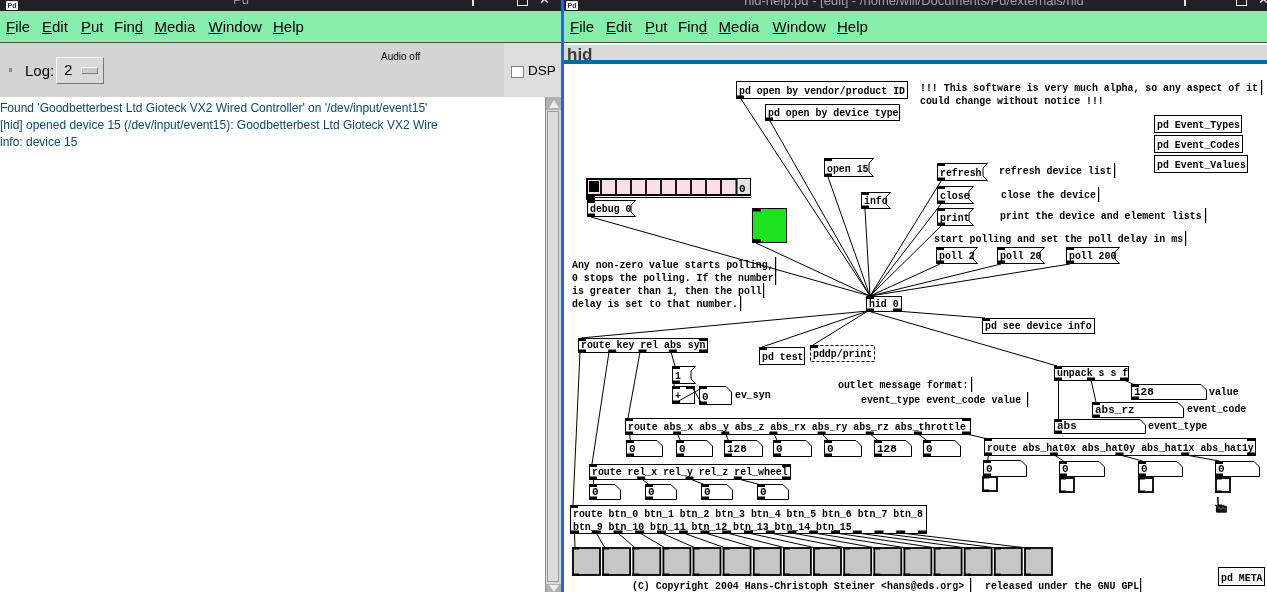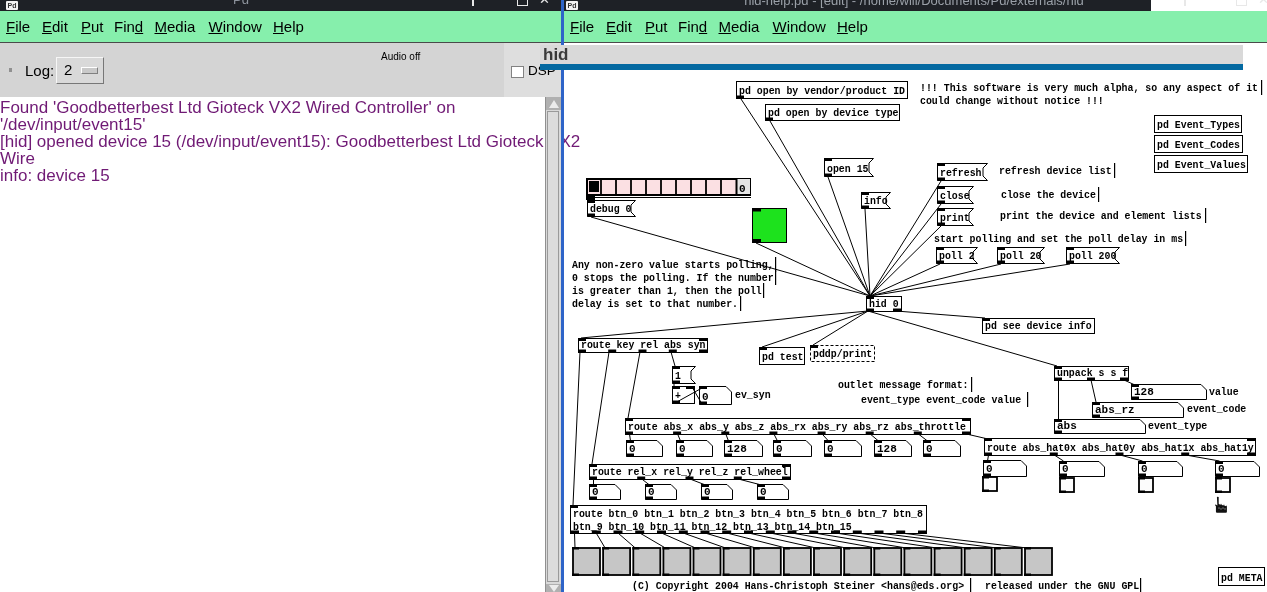--- a/index.html
+++ b/index.html
@@ -31,53 +31,53 @@
 <div class="abs" style="left:504px;top:43px;width:57px;height:54px;background:#dedede"></div>
 <div class="abs" style="left:9px;top:68px;width:3px;height:4px;background:#909090"></div>
 <div class="abs" style="left:25px;top:62px;font-size:15px">Log:</div>
 <div class="abs" style="left:56px;top:57px;width:46px;height:25px;background:#d9d9d9;border-top:1px solid #f6f6f6;border-left:1px solid #f6f6f6;border-right:1px solid #777;border-bottom:1px solid #777"></div>
 <div class="abs" style="left:64px;top:61px;font-size:15px">2</div>
 <div class="abs" style="left:81px;top:67px;width:15px;height:5px;background:#c9c9c9;border-top:1px solid #fff;border-left:1px solid #fff;border-right:1px solid #808080;border-bottom:1px solid #808080"></div>
 <div class="abs" style="left:381px;top:51px;font-size:10px">Audio off</div>
 <div class="abs" style="left:511px;top:66px;width:11px;height:10px;background:#fff;border:1px solid #828282"></div>
 <div class="abs" style="left:528px;top:63px;font-size:13.5px;font-weight:normal">DSP</div>
 <div class="abs" style="left:0;top:97px;width:545px;height:495px;background:#fff"></div>
-<div class="abs" style="left:0;top:100px;width:600px;font-size:17px;line-height:16.9px;color:#701a75;letter-spacing:0px">
+<div class="abs" style="left:0;top:100px;width:600px;font-size:12px;line-height:16.9px;color:#0c4a6e;letter-spacing:0px">
       <div>Found 'Goodbetterbest Ltd Gioteck VX2 Wired Controller' on '/dev/input/event15'</div>
       <div>[hid] opened device 15 (/dev/input/event15): Goodbetterbest Ltd Gioteck VX2 Wire</div>
       <div>info: device 15</div>
     </div>
 
 <div class="abs" style="left:545px;top:97px;width:16px;height:495px;background:#d9d9d9;border-left:1px solid #909090"></div>
 <div class="abs" style="left:546px;top:97px;width:15px;height:13px;background:#b0b0b0"></div>
 <div class="abs" style="left:549px;top:100px;width:0;height:0;border-left:5px solid transparent;border-right:5px solid transparent;border-bottom:8px solid #ececec"></div>
 <div class="abs" style="left:547px;top:111px;width:12px;height:471px;background:#dcdcdc;border:1px solid #9a9a9a;box-sizing:border-box"></div>
 <div class="abs" style="left:546px;top:584px;width:15px;height:8px;background:#b0b0b0"></div>
 <div class="abs" style="left:549px;top:585px;width:0;height:0;border-left:5px solid transparent;border-right:5px solid transparent;border-top:7px solid #ececec"></div>
 
 <div class="abs" style="left:561px;top:0;width:3px;height:592px;background:#2e64c8"></div>
 
-<div class="abs tbar" style="left:564px;top:0;width:587px">
+<div class="abs tbar" style="left:564px;top:0;width:703px">
   <div class="abs" style="left:2px;top:1px;width:12px;height:9px;background:#f2f2f2;border-radius:1px;font:bold 7px 'Liberation Sans';color:#333;text-align:center;line-height:9px">Pd</div>
   <div class="abs" style="left:135px;top:-7px;color:#9aa0a8;font-size:13px;width:430px;text-align:center">hid-help.pd - [edit] - /home/will/Documents/Pd/externals/hid</div>
   <div class="abs" style="left:620px;top:0;width:2px;height:6px;background:#e8e8e8"></div>
   <div class="abs" style="left:672px;top:-5px;width:9px;height:9px;border:1.5px solid #e8e8e8"></div>
   <div class="abs" style="left:694px;top:-8px;color:#e8e8e8;font-size:13px">✕</div>
 </div>
 <div class="abs menu" style="left:564px;top:11px;width:703px;border-bottom:1px solid #4a4a4a">
       <span style="position:absolute;left:6px;top:0"><u>F</u>ile</span>
       <span style="position:absolute;left:42px;top:0"><u>E</u>dit</span>
       <span style="position:absolute;left:81px;top:0"><u>P</u>ut</span>
       <span style="position:absolute;left:114px;top:0">Fin<u>d</u></span>
       <span style="position:absolute;left:154.5px;top:0"><u>M</u>edia</span>
       <span style="position:absolute;left:208.5px;top:0"><u>W</u>indow</span>
       <span style="position:absolute;left:273px;top:0"><u>H</u>elp</span>
     </div>
 <div class="abs" style="left:564px;top:43px;width:703px;height:2px;background:#fff"></div>
-<div class="abs" style="left:540px;top:45px;width:703px;height:25px;background:#d9d9d9;border-bottom:6px solid #0369a1;box-sizing:border-box">
+<div class="abs" style="left:564px;top:45px;width:703px;height:19px;background:#d9d9d9;border-bottom:4px solid #0369a1;box-sizing:border-box">
   <span style="position:absolute;left:3px;top:0px;font-size:17px;font-weight:bold;color:#3a3a3a">hid</span>
 </div>
 <svg class="abs" style="left:564px;top:66px" width="703" height="526" viewBox="0 0 703 526">
 <rect x="23" y="113" width="163" height="16" fill="#fbe0e3" stroke="#000" stroke-width="2"></rect>
 <line x1="37" y1="112" x2="37" y2="130" stroke="#000" stroke-width="1.8"></line>
 <line x1="52" y1="112" x2="52" y2="130" stroke="#000" stroke-width="1.8"></line>
 <line x1="67" y1="112" x2="67" y2="130" stroke="#000" stroke-width="1.8"></line>
 <line x1="82" y1="112" x2="82" y2="130" stroke="#000" stroke-width="1.8"></line>
 <line x1="97" y1="112" x2="97" y2="130" stroke="#000" stroke-width="1.8"></line>
 <line x1="112" y1="112" x2="112" y2="130" stroke="#000" stroke-width="1.8"></line>

